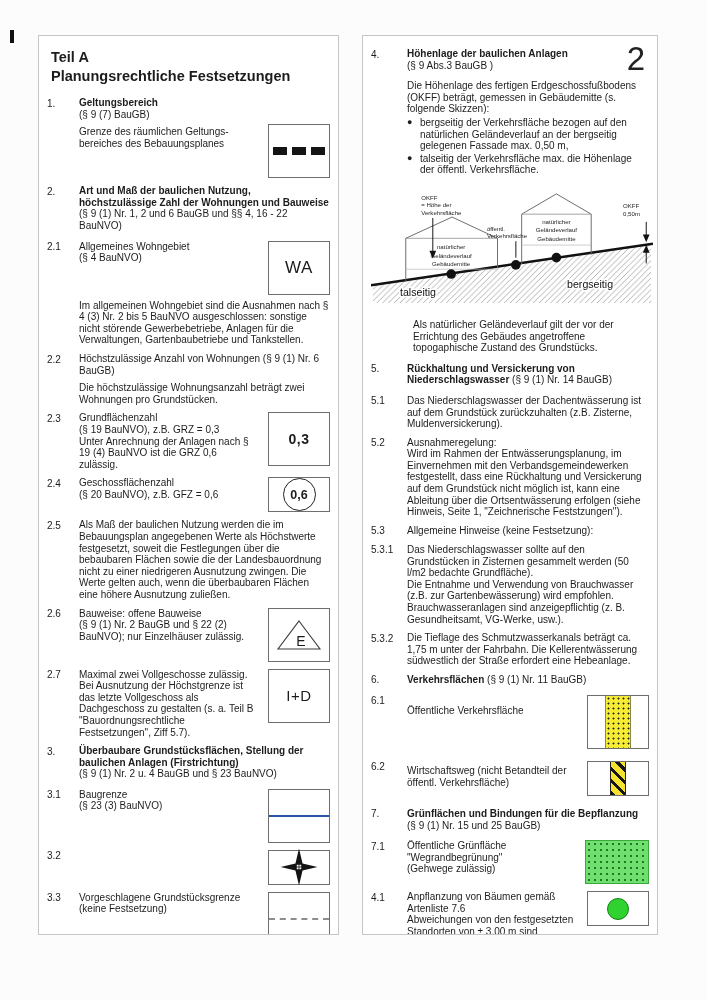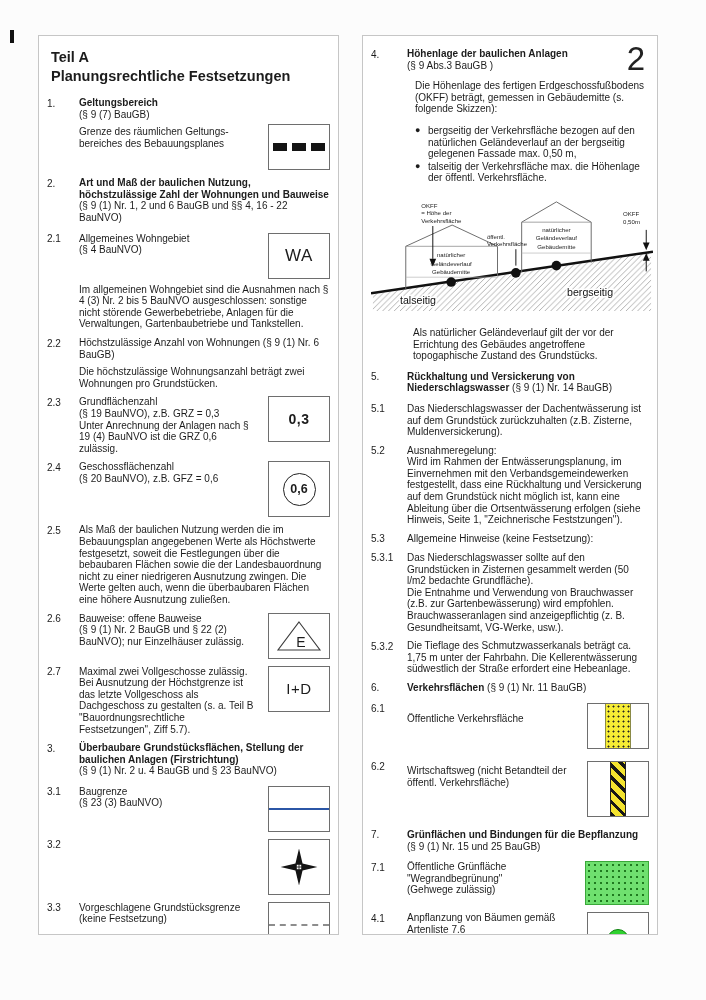--- a/index.html
+++ b/index.html
@@ -15,22 +15,22 @@
   .num{grid-column:1;font-size:10px;line-height:1.16;padding-top:0.5px;}
   .head{grid-column:2;margin:0;font-size:10px;line-height:1.16;white-space:pre-line;}
   .head.wide{grid-column:2/4;}
   .body{grid-column:2;margin:0;font-size:10px;line-height:1.16;white-space:pre-line;}
   .body.wide{grid-column:2/4;}
   .body.row2{grid-row:2;margin-top:2px;}
   .sech .head b{font-weight:bold;}
   .sech{margin-bottom:9px;margin-top:4px;}
   .symc{grid-column:3;grid-row:1;justify-self:end;}
   .symc.r2{grid-row:2;}
-  .sym{width:62px;height:46px;border:1px solid #6e6e6e;background:#fff;display:flex;align-items:center;justify-content:center;box-sizing:border-box;}
-  .sym.tall{height:56px;}
+  .sym{width:62px;height:54px;border:1px solid #6e6e6e;background:#fff;display:flex;align-items:center;justify-content:center;box-sizing:border-box;}
+  .sym.tall{height:35px;}
   .dash{width:14px;height:8px;background:#141414;margin:0 2.5px;}
   .symtxt{font-size:17px;letter-spacing:0.5px;}
   .symtxt.bold{font-size:14px;font-weight:bold;}
   .circle06{width:31px;height:31px;border:1.8px solid #222;border-radius:50%;display:flex;align-items:center;justify-content:center;font-size:12.5px;font-weight:bold;}
   .blueline{width:100%;height:2.5px;background:#2b56a6;}
   .dashline{width:100%;border-top:2px dashed #8d8d8d;}
   .dotrect{width:42px;height:25px;border:1px dotted #555;background-image:radial-gradient(#4a4a4a 0.8px,transparent 1px);background-size:8px 7px;background-position:2px 2px;}
   .band-dots{width:26px;height:100%;background-color:#f6ec35;background-image:radial-gradient(#222 0.9px,transparent 1.1px);background-size:5px 5px;border-left:1px solid #8a8a46;border-right:1px solid #8a8a46;box-sizing:border-box;}
   .band-stripes{width:16px;height:100%;background:repeating-linear-gradient(45deg,#161616 0 3.5px,#f3e32e 3.5px 8.5px);border-left:1px solid #222;border-right:1px solid #222;box-sizing:border-box;}
   .greenrect{width:64px;height:44px;background-color:#6fe06f;background-image:radial-gradient(#1f7a1f 0.9px,transparent 1.1px);background-size:6px 6px;border:1px solid #3aa83a;box-sizing:border-box;}
@@ -192,21 +192,21 @@
 </div>
 
 <div class="col col-right">
   <div class="pagenum">2</div>
 
   <div class="item sech" style="margin-top:2px;">
     <div class="num">4.</div>
     <p class="head wide" style="max-width:215px;"><b>Höhenlage der baulichen Anlagen</b><br><span>(§ 9 Abs.3 BauGB )</span></p>
   </div>
 
-  <div class="item" style="margin-bottom:3px;gap:8px;">
+  <div class="item" style="margin-bottom:3px;">
     <div class="num"></div>
     <p class="body wide">Die Höhenlage des fertigen Erdgeschossfußbodens (OKFF) beträgt, gemessen in Gebäudemitte (s. folgende Skizzen):</p>
     <div class="bullets" style="grid-row:2;">
       <div class="bl">
           <span class="dot">●</span>
           <span>bergseitig der Verkehrsfläche bezogen auf den natürlichen Geländeverlauf an der bergseitig gelegenen Fassade max. 0,50 m,</span>
         </div>
       <div class="bl">
           <span class="dot">●</span>
           <span>talseitig der Verkehrsfläche max. die Höhenlage der öffentl. Verkehrsfläche.</span>

